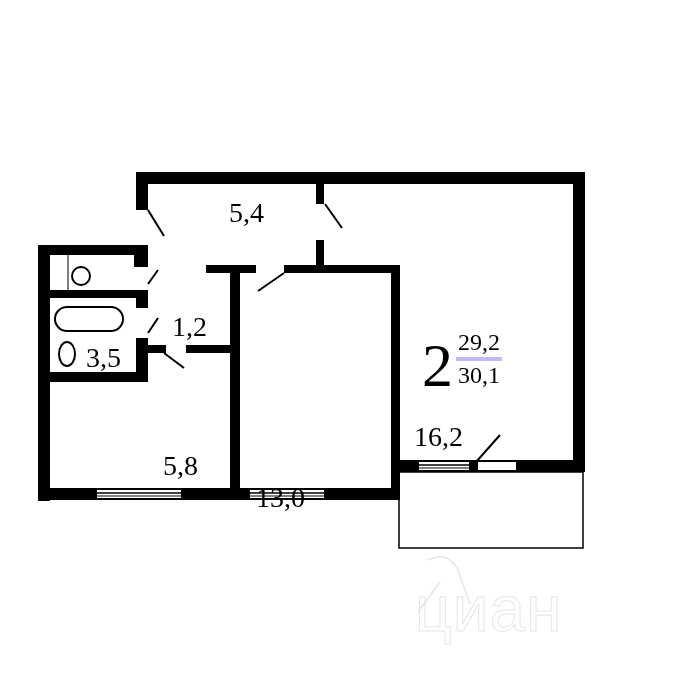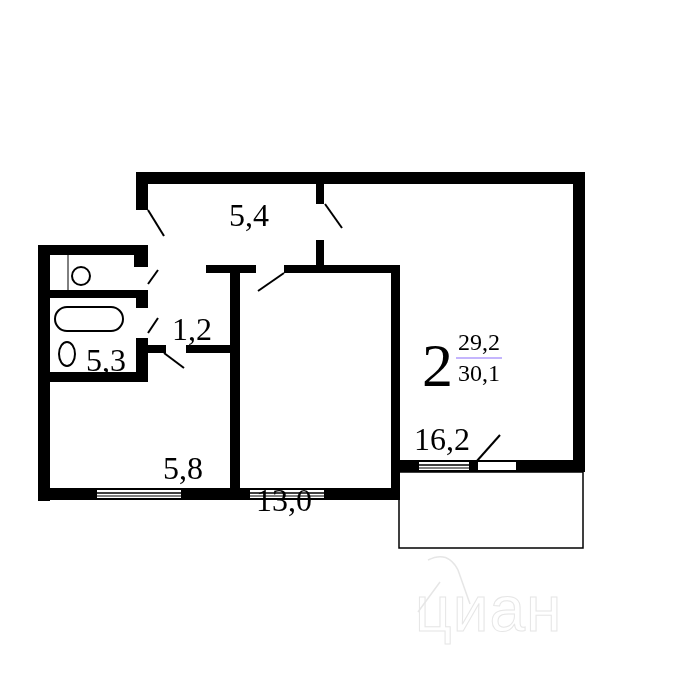--- a/index.html
+++ b/index.html
@@ -1,21 +1,21 @@
 <!DOCTYPE html>
 <html><head>
   <meta charset="utf-8">
   <style>
     html, body { margin: 0; padding: 0; background: #ffffff; }
     body { width: 700px; height: 700px; position: relative; overflow: hidden; font-family: "Liberation Serif", serif; }
     .plan { position: absolute; left: 0; top: 0; width: 700px; height: 700px; }
-    .label { position: absolute; font-family: "Liberation Serif", serif; color: #000; font-size: 32px; line-height: 1; white-space: nowrap; }
+    .label { position: absolute; font-family: "Liberation Serif", serif; color: #000; font-size: 28px; line-height: 1; white-space: nowrap; }
     .rooms-count { position: absolute; font-family: "Liberation Serif", serif; font-size: 62px; line-height: 1; color: #000; }
     .frac { position: absolute; font-family: "Liberation Serif", serif; font-size: 24px; line-height: 1; color: #000; text-align: center; }
-    .frac .num { display: block; padding: 0 2px 3px 2px; border-bottom: 2px solid #c4b5fd; }
+    .frac .num { display: block; padding: 0 2px 3px 2px; border-bottom: 4px solid #c4b5fd; }
     .frac .den { display: block; padding-top: 2px; }
     .watermark { position: absolute; left: 415px; top: 572px; font-family: "Liberation Sans", sans-serif; font-size: 64px; color: transparent; -webkit-text-stroke: 1px #e6e6e6; letter-spacing: 1px; }
   </style>
 </head>
 <body>
 
 <svg class="plan" viewBox="0 0 700 700" xmlns="http://www.w3.org/2000/svg">
   <g fill="#000">
 
     <rect x="136" y="172" width="449" height="12"></rect>
@@ -99,21 +99,21 @@
   <rect x="399" y="472" width="184" height="76" fill="none" stroke="#000" stroke-width="1.5"></rect>
 
   <g stroke="#e6e6e6" stroke-width="1.5" fill="none">
     <path d="M428 560 q20 -10 30 10 l12 34"></path>
     <path d="M418 612 l22 -30"></path>
   </g>
 </svg>
 
 <div class="label" style="left:229px; top:199px;">5,4</div>
 <div class="label" style="left:172px; top:313px;">1,2</div>
-<div class="label" style="left:86px; top:344px;">5,3</div>
+<div class="label" style="left:86px; top:344px;">3,5</div>
 <div class="label" style="left:163px; top:452px;">5,8</div>
 <div class="label" style="left:256px; top:452px;margin-top:32px;">13,0</div>
 <div class="label" style="left:414px; top:423px;">16,2</div>
 
 <div class="rooms-count" style="left:422px; top:334px;">2</div>
 <div class="frac" style="left:456px; top:330px;">
   <span class="num">29,2</span>
   <span class="den">30,1</span>
 </div>
 

